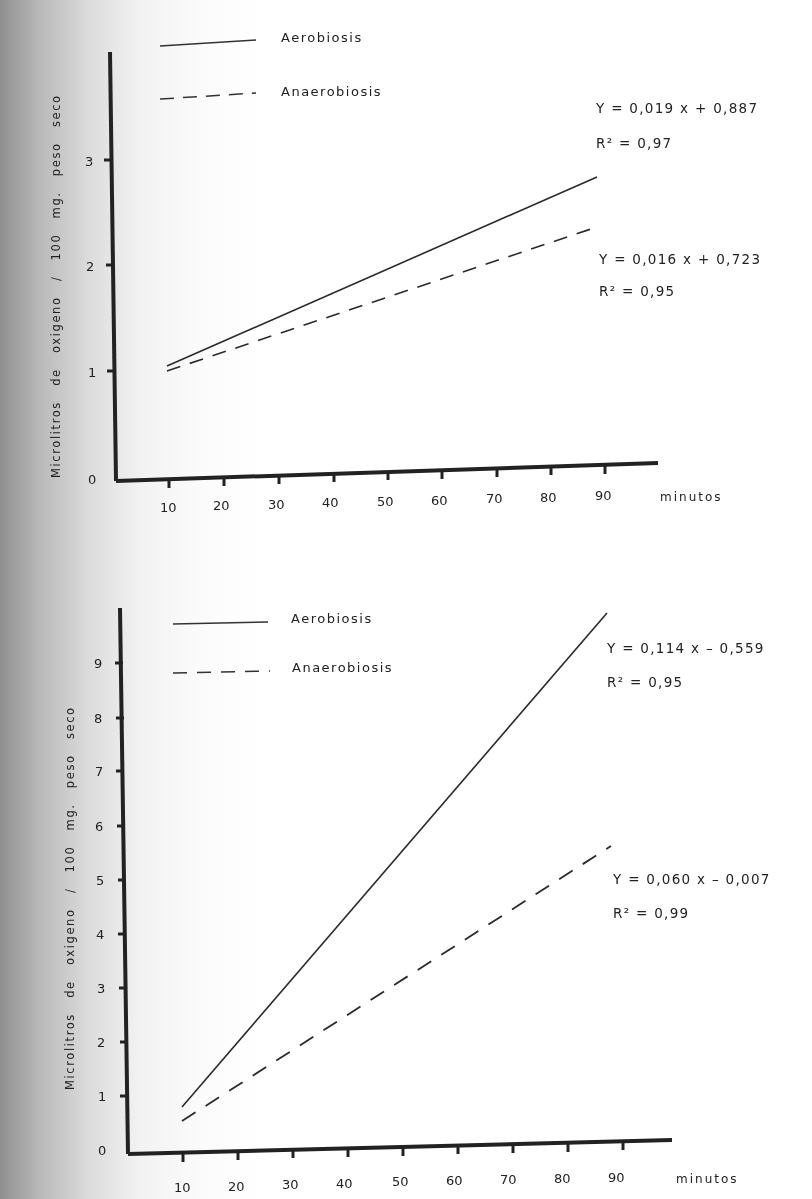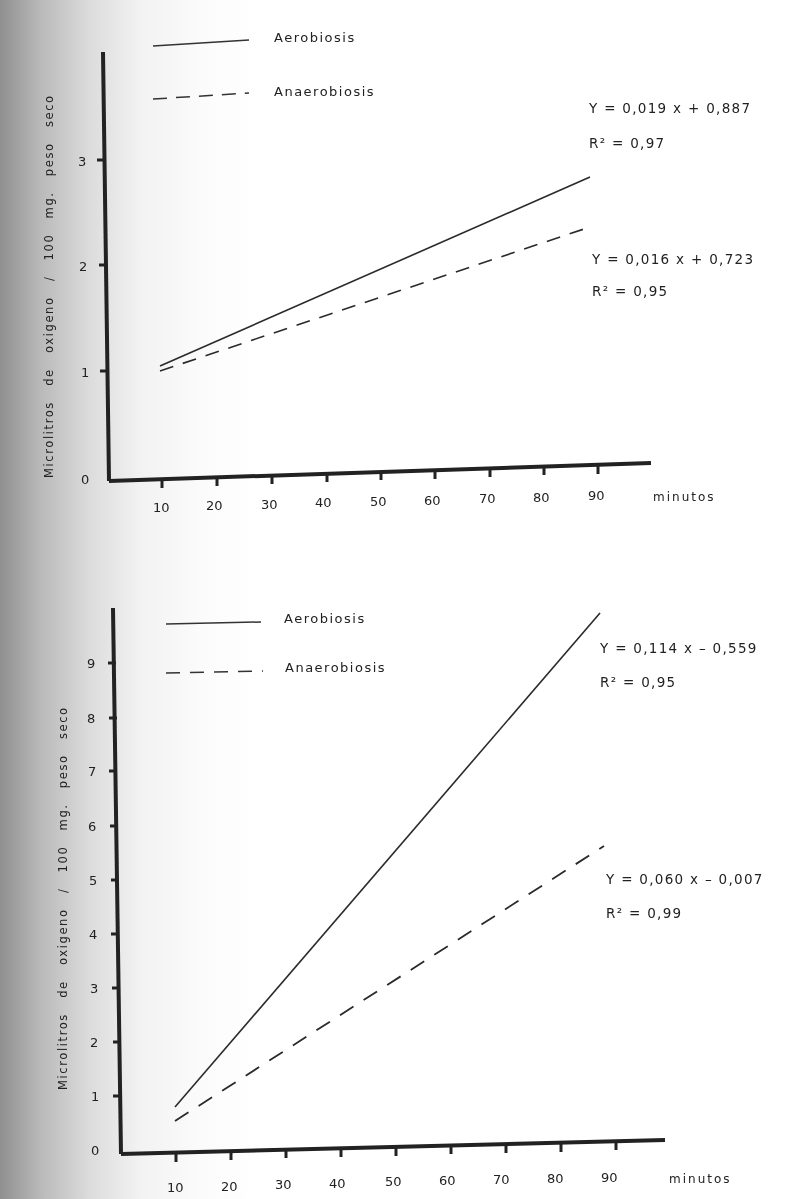--- a/index.html
+++ b/index.html
@@ -2,21 +2,21 @@
 <html><head>
 <meta charset="utf-8">
 <style>
   html, body { margin:0; padding:0; }
   body {
     width:812px; height:1199px; overflow:hidden; position:relative;
     background: linear-gradient(to right, #8f8f8f 0px, #b9b9b9 40px, #dcdcdc 90px, #f2f2f2 140px, #fbfbfb 200px, #ffffff 260px);
     font-family: "DejaVu Sans", sans-serif;
     color:#222;
   }
-  .chart { position:absolute; left:1px; width:760px; }
+  .chart { position:absolute; left:8px; width:760px; }
   svg text { font-family: "DejaVu Sans", sans-serif; fill:#222; }
   .scan-arc { position:absolute; left:-40px; top:-60px; width:120px; height:120px; border-radius:50%; border:2px solid #555; border-color:transparent transparent transparent #555; transform:rotate(30deg); opacity:.6; }
 </style>
 </head>
 <body>
 
 <div class="scan-arc"></div>
 
 <div class="chart" style="top:0;height:540px;">
   <svg width="812" height="540">

